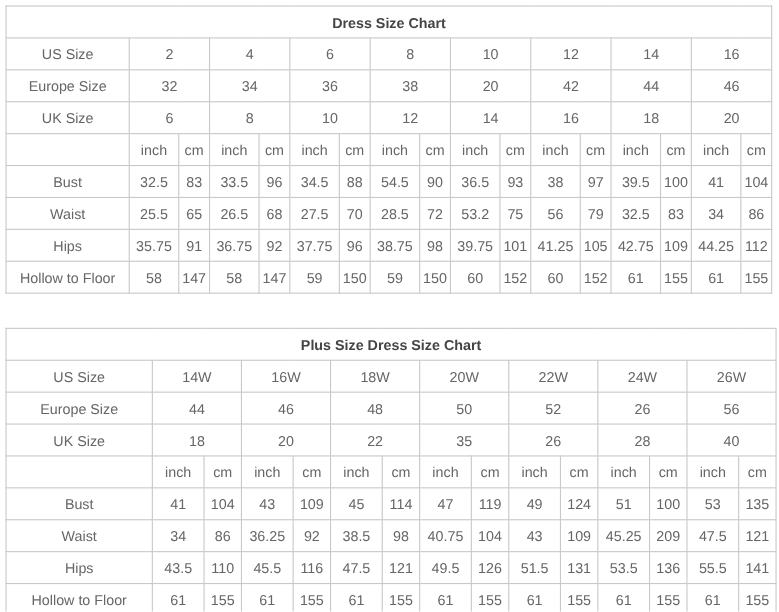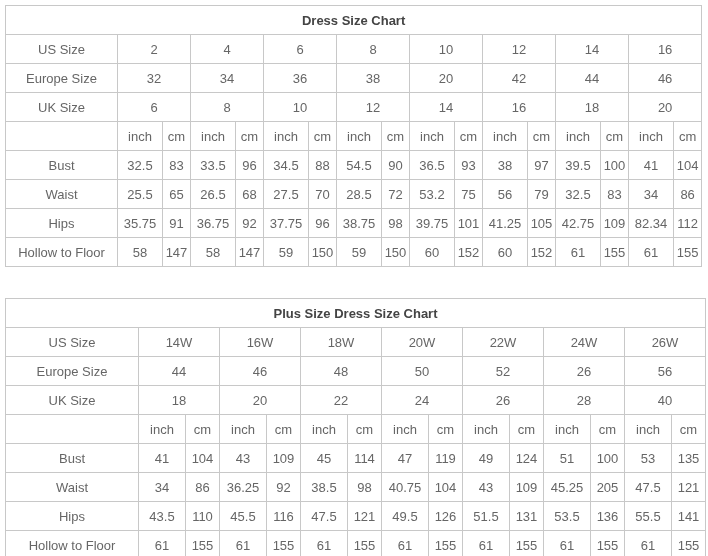--- a/index.html
+++ b/index.html
@@ -158,21 +158,21 @@
           <td>37.75</td>
           <td>96</td>
           <td>38.75</td>
           <td>98</td>
           <td>39.75</td>
           <td>101</td>
           <td>41.25</td>
           <td>105</td>
           <td>42.75</td>
           <td>109</td>
-          <td>82.34</td>
+          <td>44.25</td>
           <td>112</td>
         </tr>
         <tr>
           <td>Hollow to Floor</td>
           <td>58</td>
           <td>147</td>
           <td>58</td>
           <td>147</td>
           <td>59</td>
           <td>150</td>
@@ -229,21 +229,21 @@
           <td colspan="2">50</td>
           <td colspan="2">52</td>
           <td colspan="2">26</td>
           <td colspan="2">56</td>
         </tr>
         <tr>
           <td>UK Size</td>
           <td colspan="2">18</td>
           <td colspan="2">20</td>
           <td colspan="2">22</td>
-          <td colspan="2">24</td>
+          <td colspan="2">35</td>
           <td colspan="2">26</td>
           <td colspan="2">28</td>
           <td colspan="2">40</td>
         </tr>
         <tr>
           <td></td>
           <td>inch</td>
           <td>cm</td>
           <td>inch</td>
           <td>cm</td>
@@ -281,21 +281,21 @@
           <td>86</td>
           <td>36.25</td>
           <td>92</td>
           <td>38.5</td>
           <td>98</td>
           <td>40.75</td>
           <td>104</td>
           <td>43</td>
           <td>109</td>
           <td>45.25</td>
-          <td>205</td>
+          <td>209</td>
           <td>47.5</td>
           <td>121</td>
         </tr>
         <tr>
           <td>Hips</td>
           <td>43.5</td>
           <td>110</td>
           <td>45.5</td>
           <td>116</td>
           <td>47.5</td>

